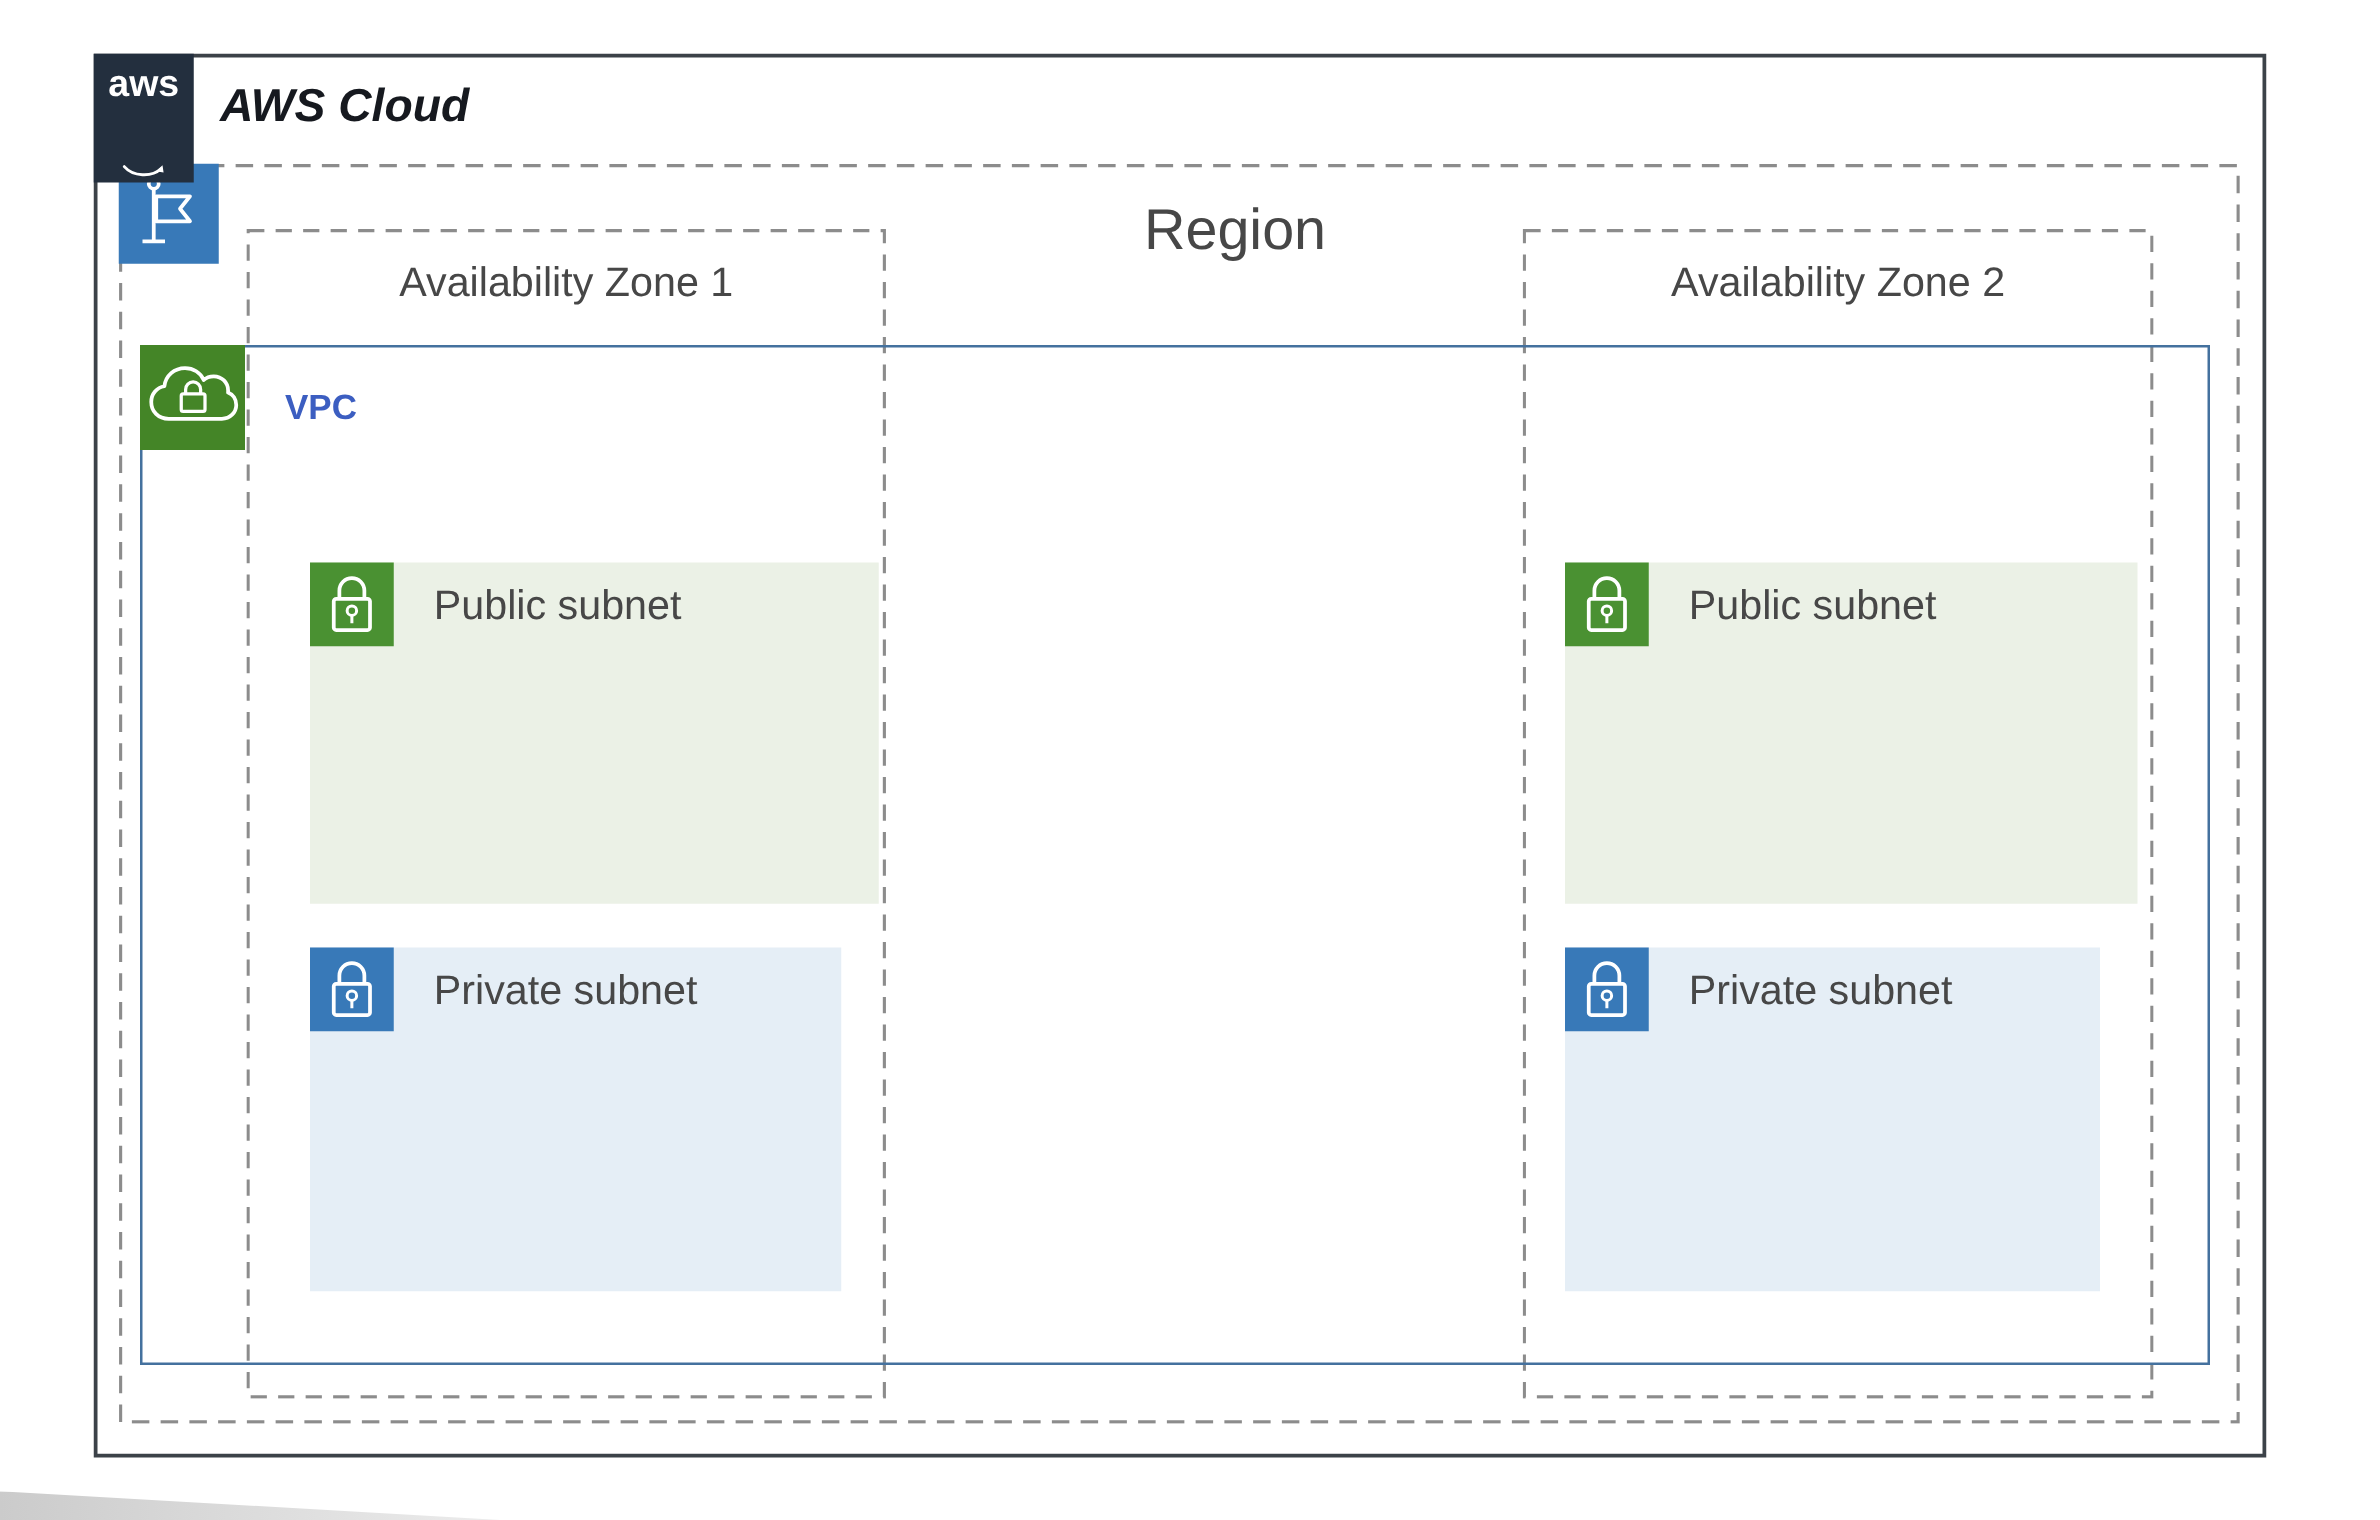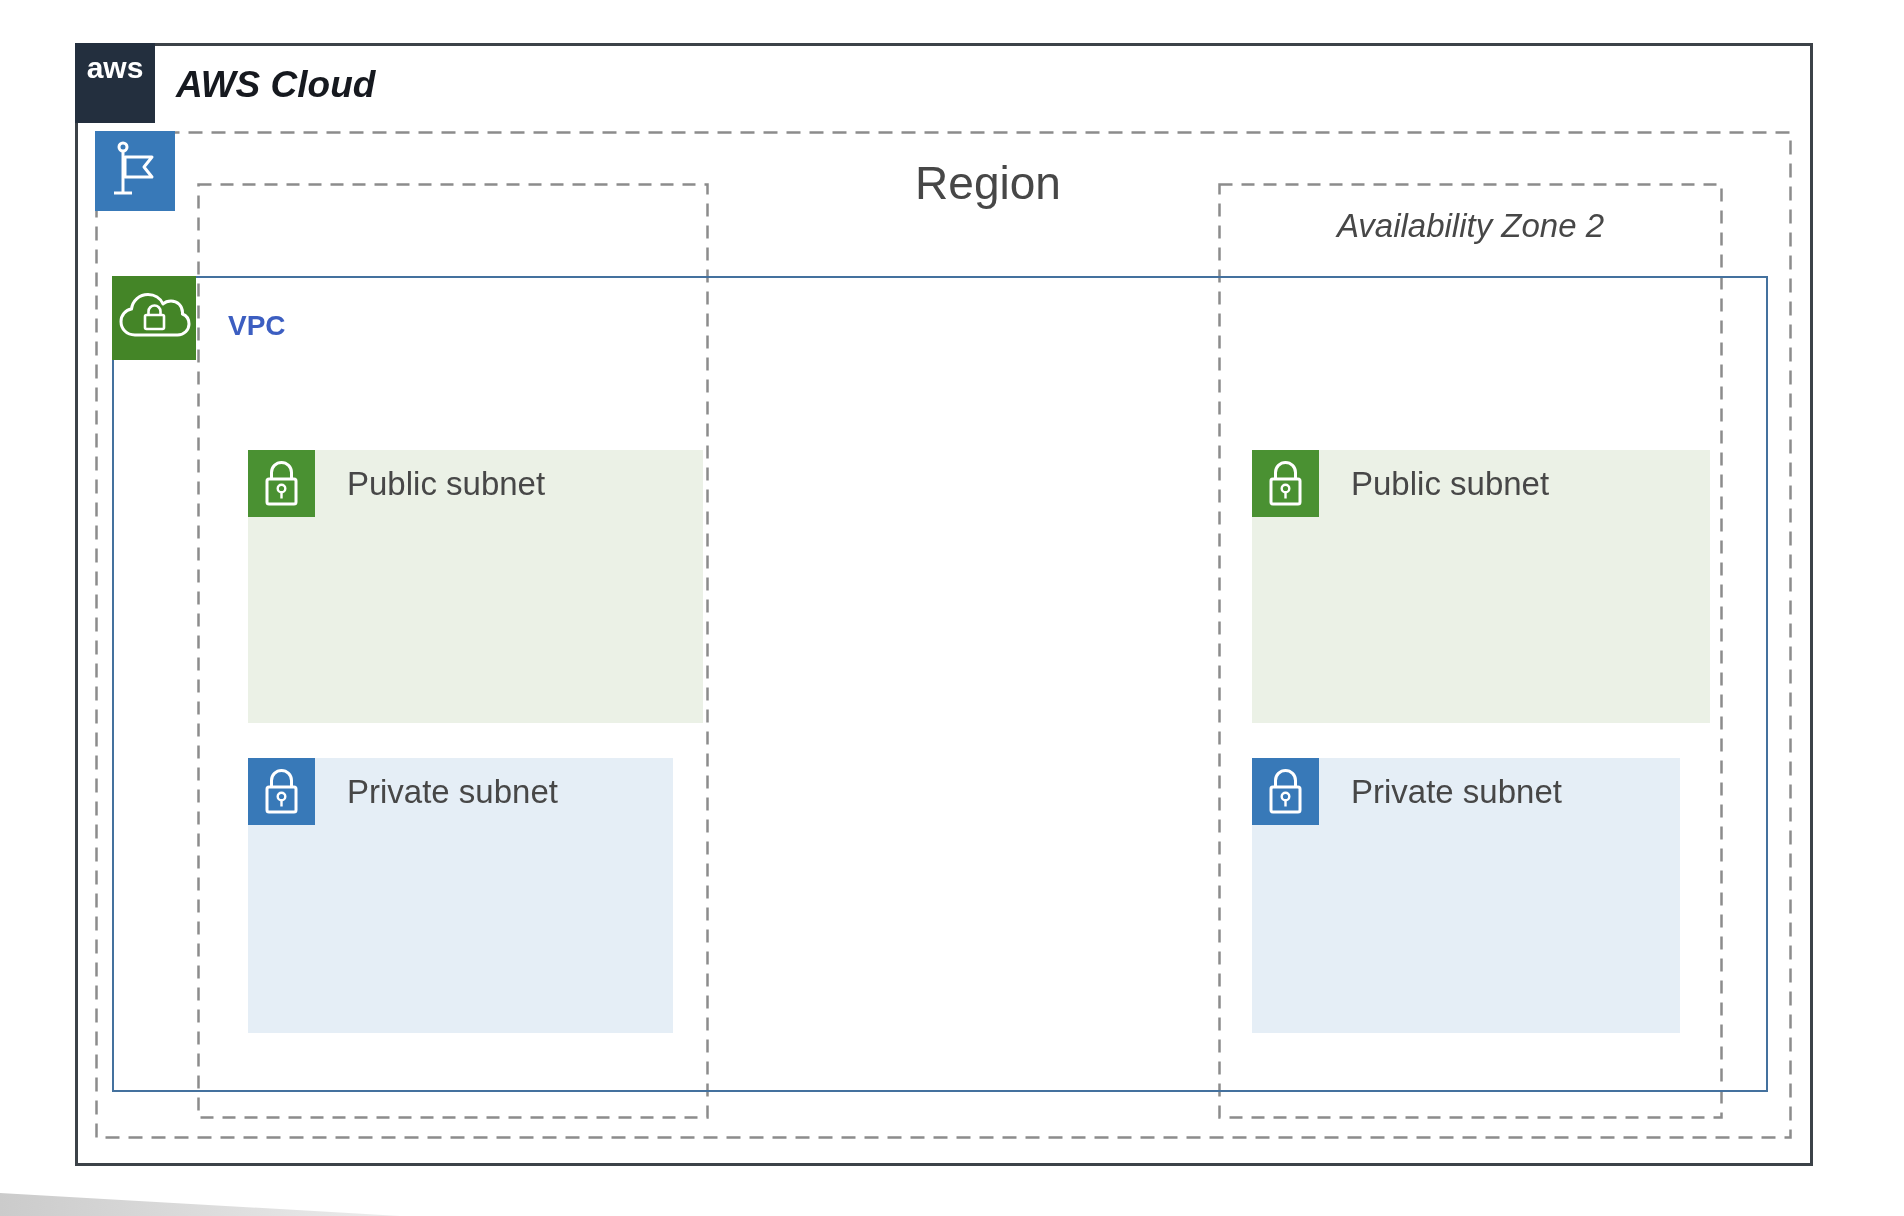--- a/index.html
+++ b/index.html
@@ -19,35 +19,35 @@
   }
   html,body{margin:0;padding:0;background:#fff;}
   #stage{
     position:relative;width:1904px;height:1216px;background:#fff;overflow:hidden;
     font-family:"Liberation Sans", sans-serif;
   }
   .abs{position:absolute;}
   
   #aws-cloud-box{left:75px;top:43px;width:1738px;height:1123px;
     border:3px solid var(--outer-border);box-sizing:border-box;background:#fff;}
-  #aws-logo{left:75px;top:43px;width:80px;height:80px;background:var(--aws-dark-navy);
+  #aws-logo{left:75px;top:43px;width:80px;height:103px;background:var(--aws-dark-navy);
     z-index:30;display:flex;flex-direction:column;align-items:center;justify-content:flex-start;gap:48px;}
   #aws-logo .aws-word{color:#fff;font-size:30px;font-weight:700;letter-spacing:0px;margin-top:10px;line-height:30px;}
   #aws-cloud-label{left:176px;top:64px;font-size:37px;font-weight:700;color:var(--heading-text);z-index:31;white-space:nowrap;font-style:italic;}
   
   #region-svg{left:95px;top:131px;z-index:2;}
   #flag-icon{left:95px;top:131px;width:80px;height:80px;background:var(--flag-blue);z-index:10;}
   #region-label{left:738px;top:156px;width:500px;text-align:center;font-size:46px;color:var(--label-text);z-index:5;white-space:nowrap;}
   
   .az-svg{z-index:3;}
   #az1-svg{left:197px;top:183px;}
   #az2-svg{left:1218px;top:183px;}
   .az-label{font-size:33px;color:var(--label-text);text-align:center;z-index:5;white-space:nowrap;}
   #az1-label{left:197px;top:207px;width:512px;}
-  #az2-label{left:1218px;top:207px;width:505px;font-style:italic;}
+  #az2-label{left:1218px;top:207px;width:505px;}
   
   #vpc-box{left:112px;top:276px;width:1656px;height:816px;border:2.5px solid var(--vpc-border-blue);
     box-sizing:border-box;background:transparent;z-index:4;}
   #vpc-icon{left:112px;top:276px;width:84px;height:84px;background:var(--vpc-icon-green);z-index:12;}
   #vpc-label{left:228px;top:310px;font-size:28px;font-weight:700;color:var(--vpc-label-blue);z-index:12;white-space:nowrap;}
   #vpc-cidr{left:780px;top:332px;font-size:46px;line-height:66px;color:var(--label-text);z-index:6;white-space:nowrap;}
   
   .subnet{z-index:8;}
   .subnet .subnet-icon{position:absolute;left:0;top:0;width:67px;height:67px;}
   .subnet .subnet-label{position:absolute;left:99px;top:0;height:67px;display:flex;align-items:center;
@@ -100,20 +100,21 @@
   <div class="abs" id="flag-icon">
     <svg width="80" height="80" viewBox="0 0 80 80">
       <circle cx="28" cy="16" r="4" fill="none" stroke="#ffffff" stroke-width="3"></circle>
       <line x1="28" y1="20" x2="28" y2="62" stroke="#ffffff" stroke-width="3"></line>
       <line x1="19" y1="62" x2="37" y2="62" stroke="#ffffff" stroke-width="3"></line>
       <path d="M30,26 L57,26 L49,36 L57,46 L30,46 Z" fill="none" stroke="#ffffff" stroke-width="3" stroke-linejoin="round"></path>
     </svg>
   </div>
   <div class="abs" id="region-label">Region</div>
 
+  <div class="abs az-label" id="az1-label">Availability Zone 1</div>
   <div class="abs az-label" id="az2-label">Availability Zone 2</div>
 
   <div class="abs" id="vpc-icon">
     <svg width="84" height="84" viewBox="0 0 84 84">
       <path d="M23,59 C14.5,59 9,53 9,45.5 C9,39 13.5,34 19.5,33 C20.5,24.5 27.5,18.5 36,18.5 C42.5,18.5 48.5,22 51,28 C53,26 56,25 59,25 C65.5,25 70.5,30 70.5,36.5 C70.5,37 70.5,37.5 70.4,38 C74.5,39.5 77,43.5 77,48 C77,54 72,59 65.5,59 Z" fill="none" stroke="#ffffff" stroke-width="3" stroke-linejoin="round"></path>
       <path d="M36.5,39 v-3.5 a6,6 0 0 1 12,0 V39" fill="none" stroke="#ffffff" stroke-width="2.6"></path>
       <rect x="33" y="39" width="19" height="14" rx="1.5" fill="none" stroke="#ffffff" stroke-width="2.6"></rect>
     </svg>
   </div>
   <div class="abs" id="vpc-label">VPC</div>

